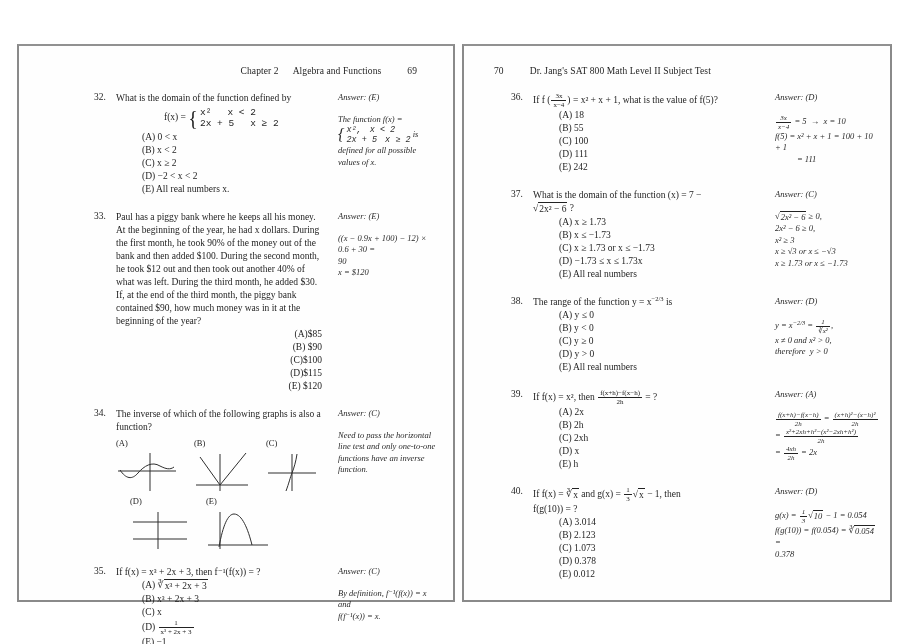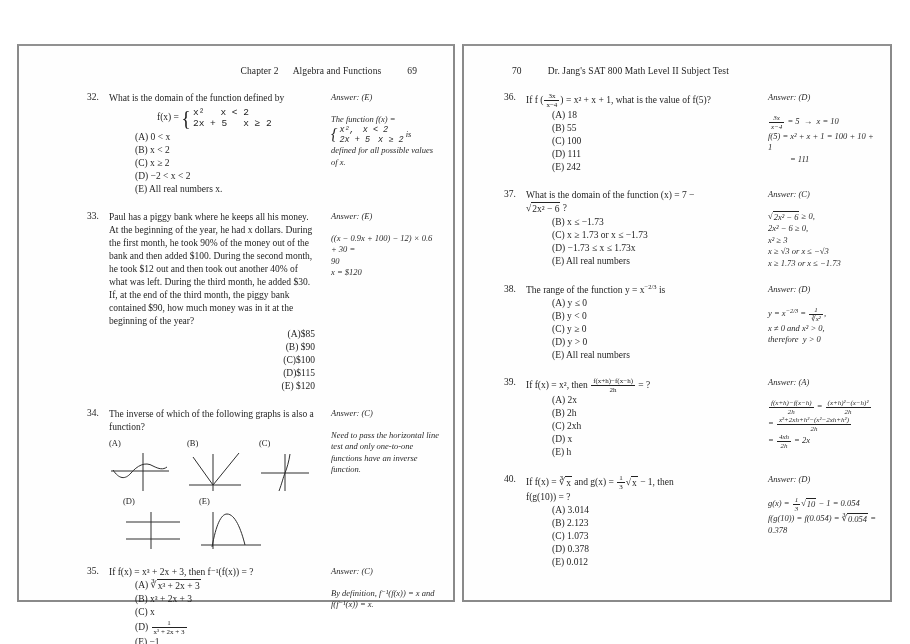--- a/index.html
+++ b/index.html
@@ -6,29 +6,29 @@
   html,body { width:910px; height:644px; background:#ffffff; overflow:hidden;
     font-family:"Liberation Serif","DejaVu Serif",serif; color:#1d1d1d; }
   .spread { position:relative; width:830px; height:644px; }
   .page { position:absolute; top:44px; height:558px; background:#fefefe;
     border:2px solid #8a8a8a; border-top-color:#919191; }
   .page-left  { left:17px;  width:438px; }
   .page-right { left:462px; width:430px; }
 
   .page-head { font-size:9.5px; letter-spacing:.1px; }
   .page-left .page-head { text-align:right; padding:20px 36px 0 0; }
-  .page-right .page-head { text-align:left; padding:20px 0 0 48px; }
+  .page-right .page-head { text-align:left; padding:20px 0 0 30px; }
   .page-head .sp { display:inline-block; width:14px; }
   .page-head .sp2 { display:inline-block; width:26px; }
 
   .questions { padding-top:16px; }
   .page-left  .questions { padding-left:68px; padding-right:14px; }
   .page-right .questions { padding-left:40px; padding-right:10px; }
 
-  .q { display:flex; margin-bottom:15px; }
+  .q { display:flex; margin-bottom:15px;margin-left:7px; }
   .q-num { width:22px; flex:0 0 22px; font-size:9.5px; }
   .q-body { font-size:9.5px; line-height:13px; }
   .page-left  .q-body { width:206px; flex:0 0 206px; }
   .page-right .q-body { width:206px; flex:0 0 206px; }
   .q-ans { font-size:8.5px; line-height:11.5px; font-style:italic; color:#2a2a2a; }
   .page-left  .q-ans { margin-left:16px; width:130px; }
   .page-right .q-ans { margin-left:36px; width:158px; }
   .ans-label { margin-bottom:10px; }
   .q-line { white-space:pre-wrap; }
   .opt { padding-left:26px; white-space:pre-wrap; }
@@ -218,20 +218,21 @@
           <div class="expl-line">f(5) = x² + x + 1 = 100 + 10 + 1</div>
           <div class="expl-line indent1">= 111</div>
         </div>
       </div>
 
       <div class="q">
         <div class="q-num">37.</div>
         <div class="q-body">
           <div class="q-line">What is the domain of the function (x) = 7 −</div>
           <div class="q-line"><span class="rad"><span>√</span><span class="radicand">2x² − 6</span></span> ?</div>
+          <div class="opt">(A) x ≥ 1.73</div>
           <div class="opt">(B) x ≤ −1.73</div>
           <div class="opt">(C) x ≥ 1.73 or x ≤ −1.73</div>
           <div class="opt">(D) −1.73 ≤ x ≤ 1.73x</div>
           <div class="opt">(E) All real numbers</div>
         </div>
         <div class="q-ans">
           <div class="ans-label">Answer: (C)</div>
           <div class="expl-line"><span class="rad"><span>√</span><span class="radicand">2x² − 6</span></span> ≥ 0,</div>
           <div class="expl-line">2x² − 6 ≥ 0,</div>
           <div class="expl-line">x² ≥ 3</div>

